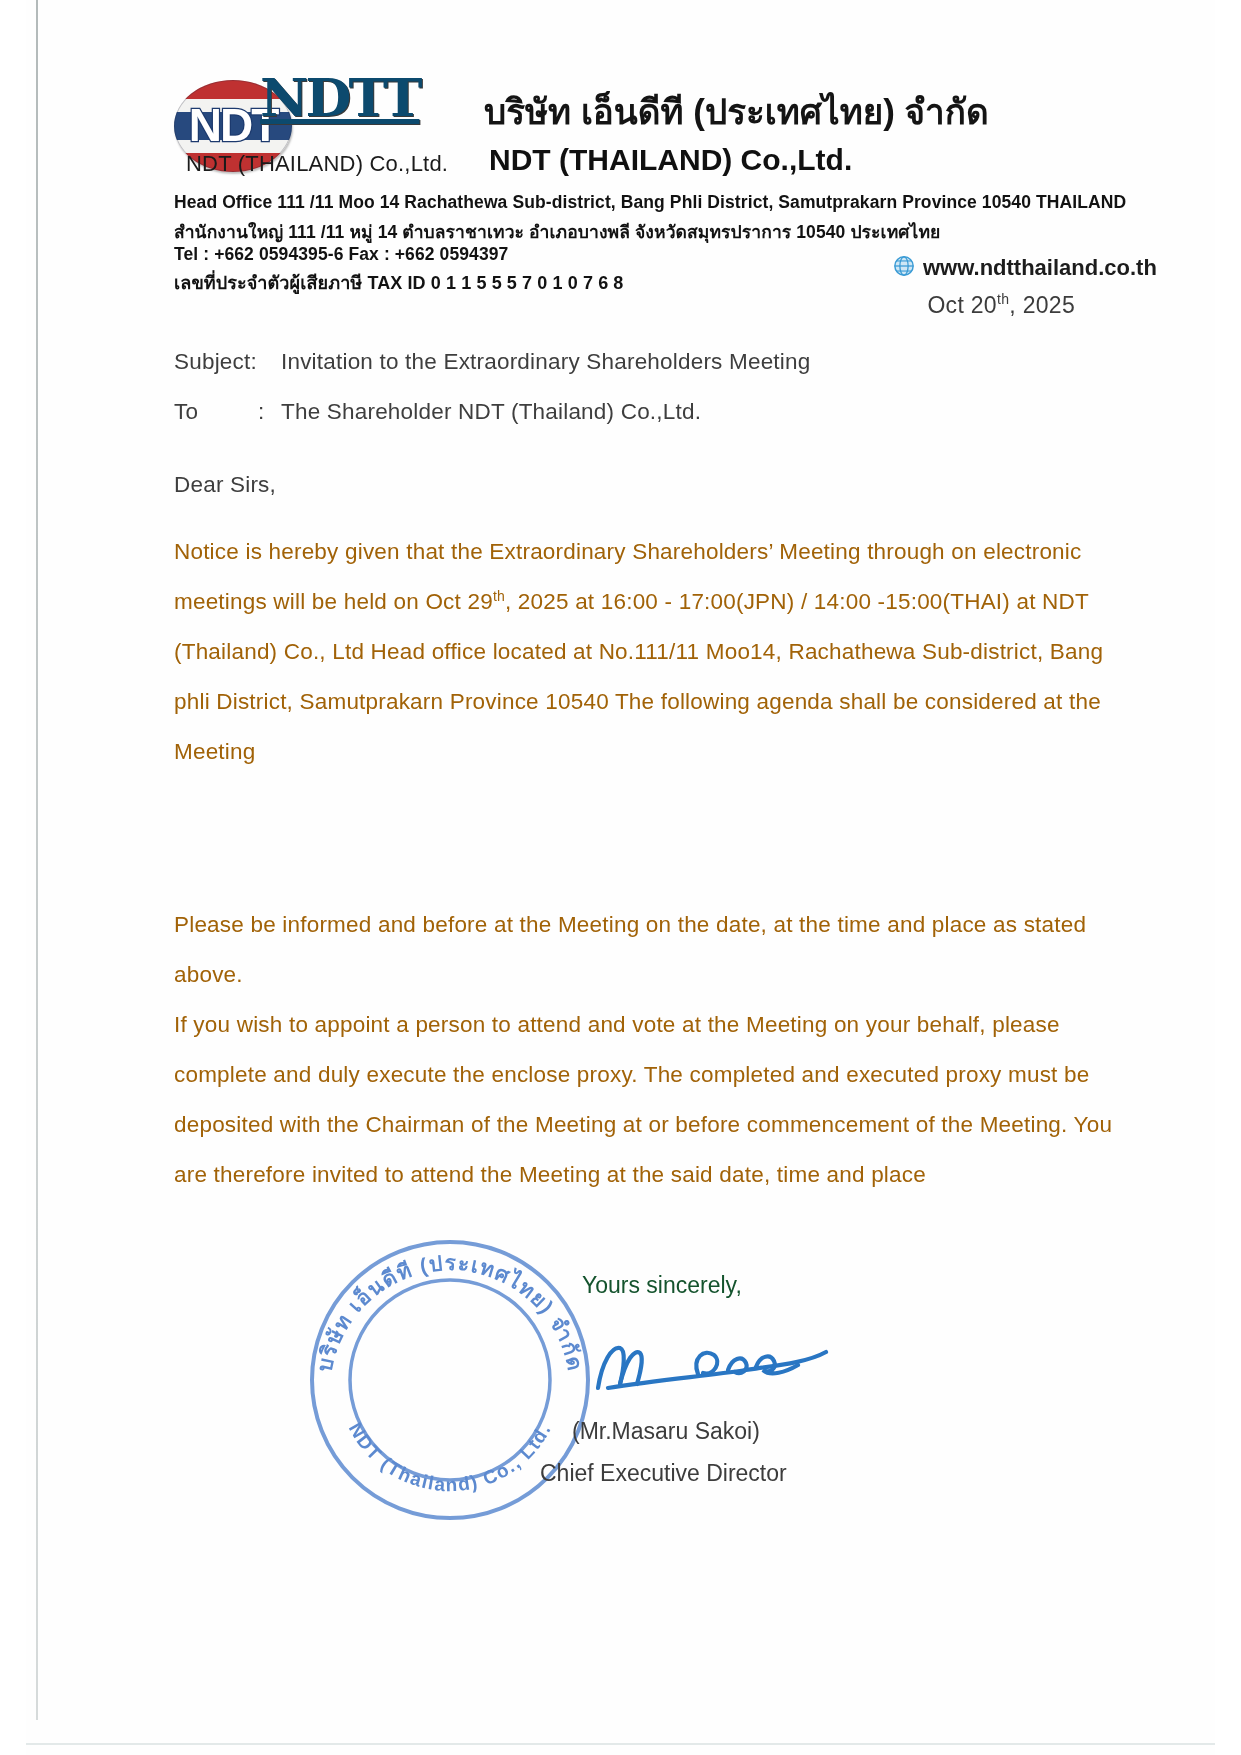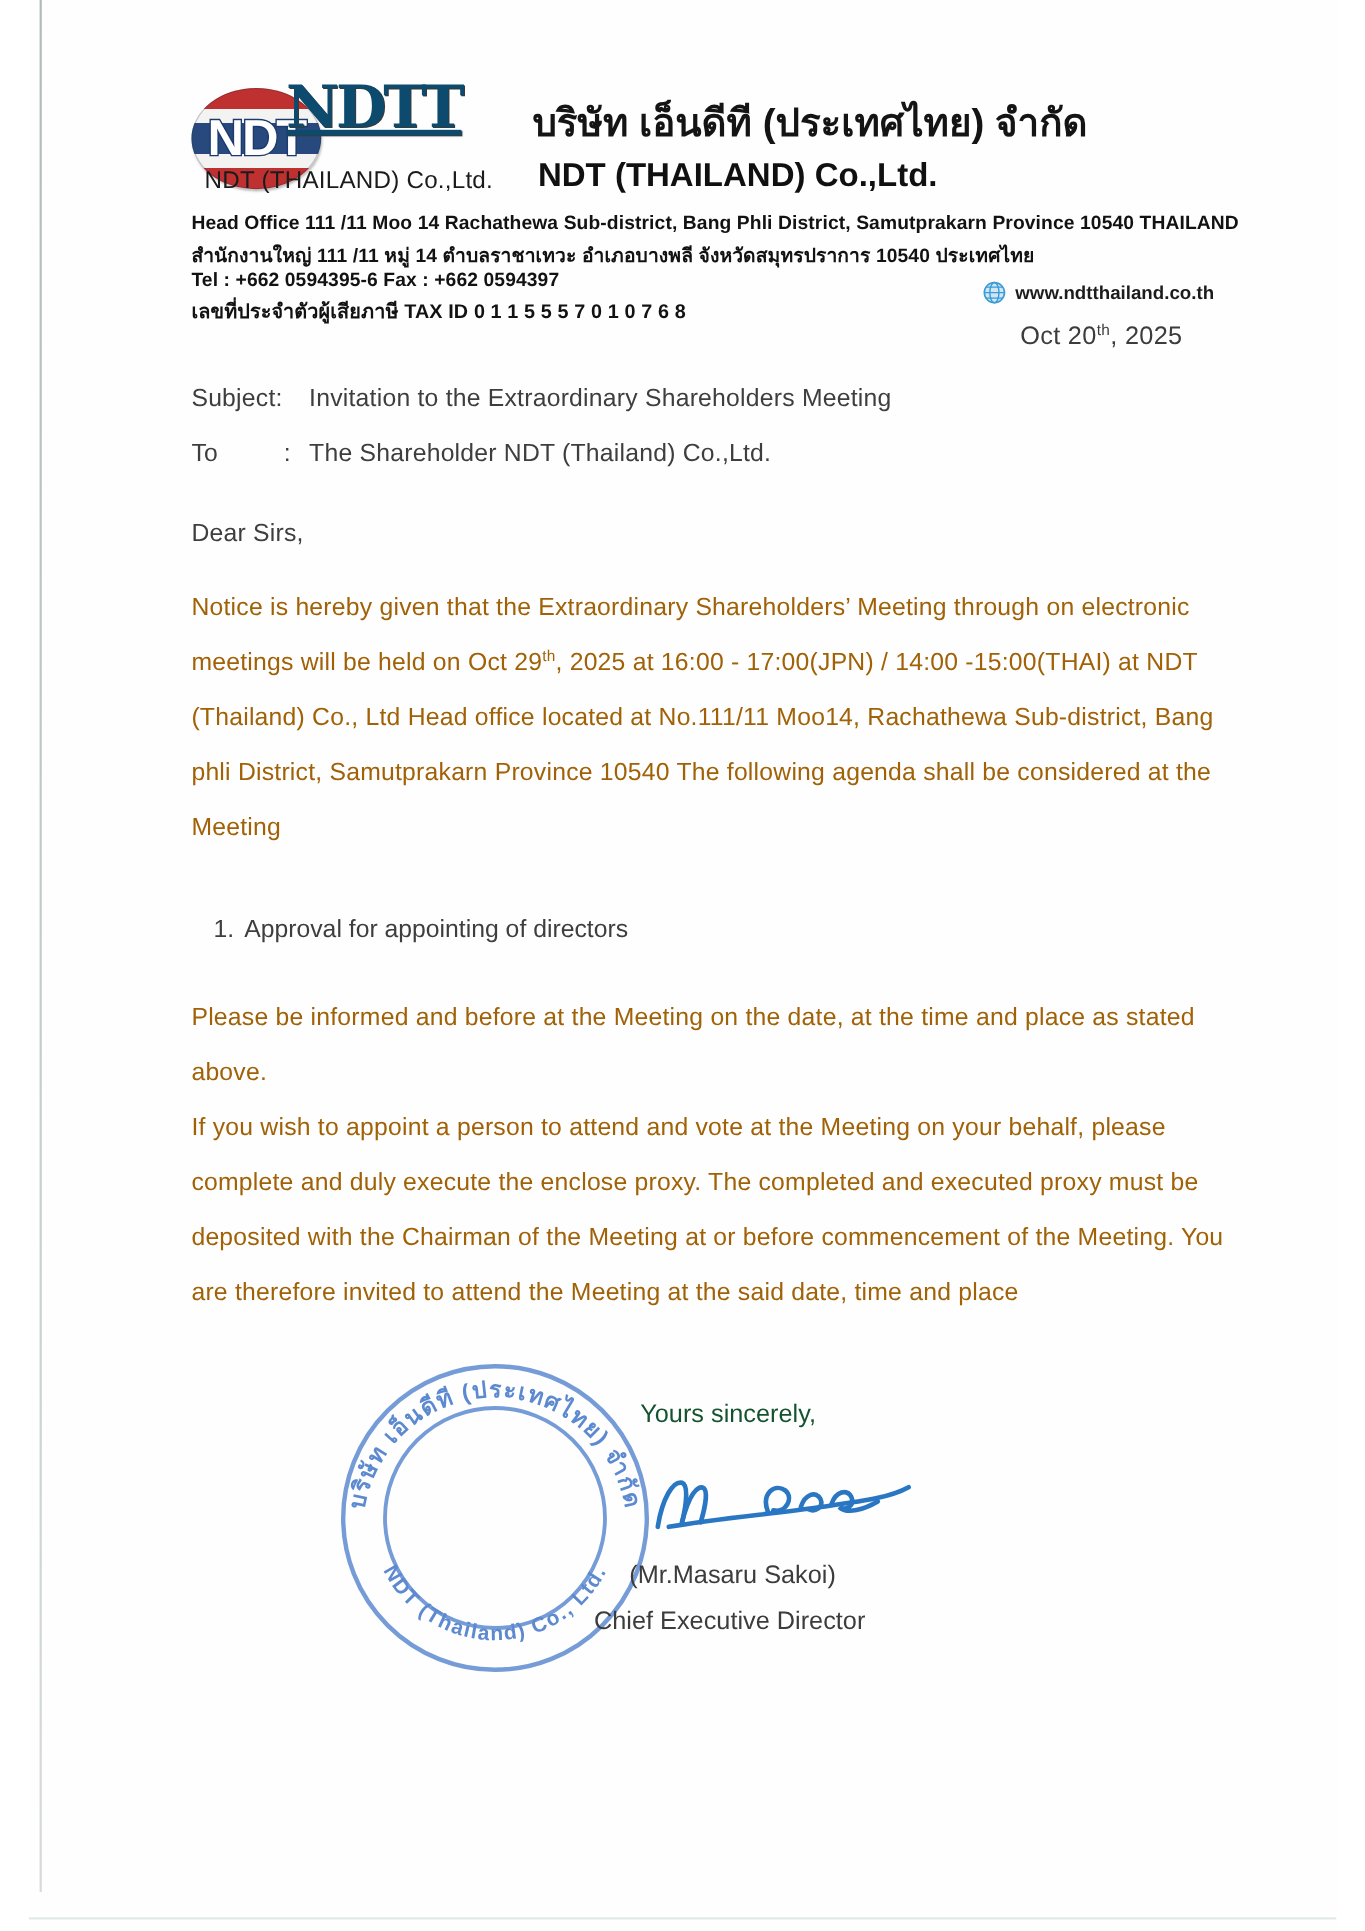--- a/index.html
+++ b/index.html
@@ -51,22 +51,22 @@
   .company-en-bold {
     position:absolute; left:463px; top:143px; font-weight:bold; font-size:30px;
     color:#101010; white-space:nowrap;
   }
   .addr { position:absolute; left:148px; color:#121212; font-weight:bold;
     font-size:17.5px; white-space:nowrap; letter-spacing:.1px; }
   .addr-en { top:192px; }
   .addr-th { top:218px; }
   .addr-tel { top:244px; }
   .addr-tax { top:268px; font-size:18px; }
-  .website { position:absolute; left:867px; top:255px; display:flex; align-items:flex-end;
-    gap:8px; font-weight:bold; font-size:17px; color:#1c1c1c; }
+  .website { position:absolute; left:867px; top:255px; display:flex; align-items:flex-start;
+    gap:8px; font-weight:bold; font-size:22px; color:#1c1c1c; }
   .globe-icon { width:22px; height:22px; }
 
   .date-line {
     position:absolute; right:140px; top:292px; font-size:23px; color:#3c3c3c;
     letter-spacing:.3px;
   }
   sup.sp { font-size:14px; vertical-align:super; line-height:0; }
 
   
   .row { position:absolute; left:148px; font-size:22.5px; color:#3e3e3e;
@@ -137,23 +137,20 @@
   <div class="row salutation">Dear Sirs,</div>
 
   <div class="para1">
     <div class="bline">Notice is hereby given that the Extraordinary Shareholders’ Meeting through on electronic</div>
     <div class="bline"><span>meetings will be held on Oct 29</span><sup class="sp">th</sup><span>, 2025 at 16:00 - 17:00(JPN) / 14:00 -15:00(THAI) at NDT</span></div>
     <div class="bline">(Thailand) Co., Ltd Head office located at No.111/11 Moo14, Rachathewa Sub-district, Bang</div>
     <div class="bline">phli District, Samutprakarn Province 10540 The following agenda shall be considered at the</div>
     <div class="bline">Meeting</div>
   </div>
 
-  <div class="agenda-row">
-    <span class="agenda-num">1.</span><span>Approval for appointing of directors</span>
-  </div>
 
   <div class="para2">
     <div class="bline">Please be informed and before at the Meeting on the date, at the time and place as stated</div>
     <div class="bline">above.</div>
     <div class="bline">If you wish to appoint a person to attend and vote at the Meeting on your behalf, please</div>
     <div class="bline">complete and duly execute the enclose proxy.  The completed and executed proxy must be</div>
     <div class="bline">deposited with the Chairman of the Meeting at or before commencement of the Meeting.  You</div>
     <div class="bline">are therefore invited to attend the Meeting at the said date, time and place</div>
   </div>
 

